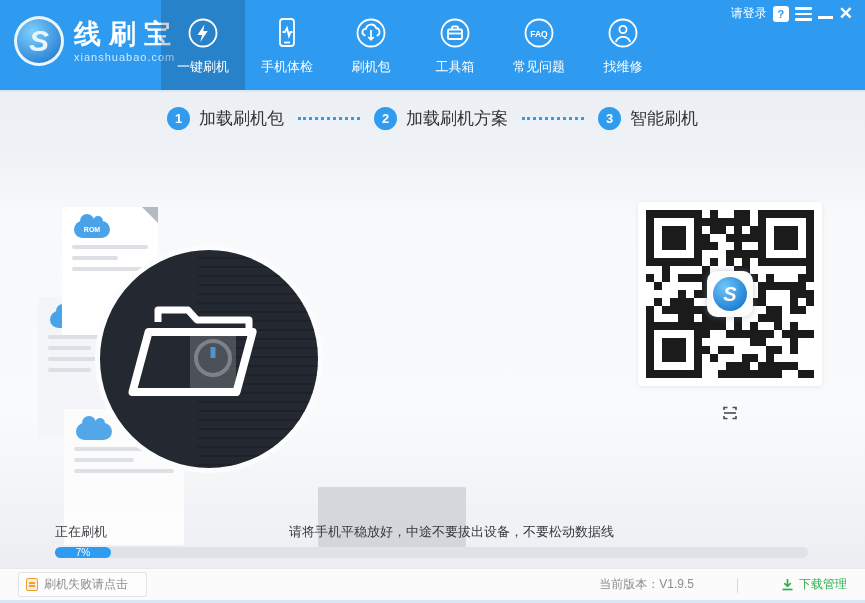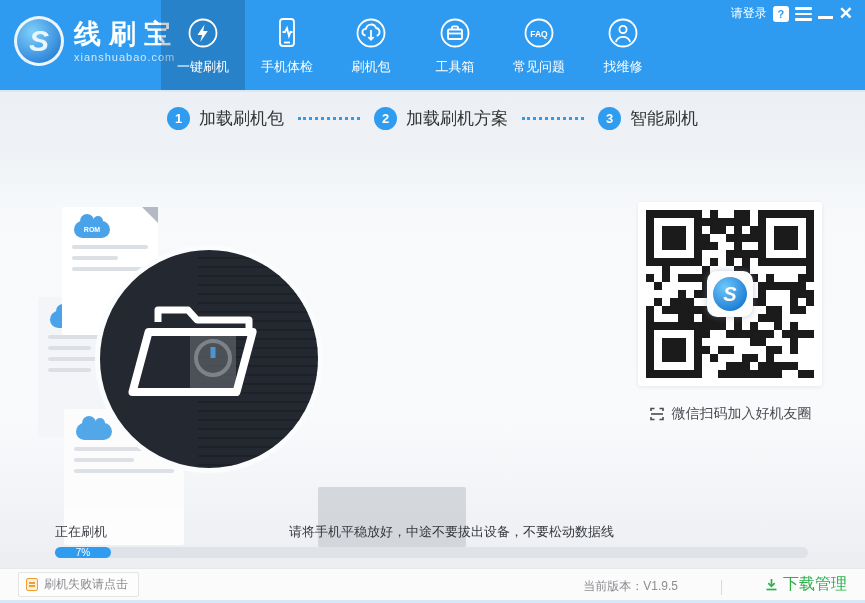--- a/index.html
+++ b/index.html
@@ -92,29 +92,29 @@
   .status-instruction { flex:1; text-align:center; font-size:13px; color:#35383d; padding-right:120px; }
   .progress-track { position:absolute; left:55px; right:57px; top:455px; height:11px;
       background:#dfe3e7; border-radius:6px; }
   .progress-fill { height:11px; min-width:56px; background:#2f9cf0; border-radius:6px;
       color:#fff; font-size:10px; text-align:center; line-height:11px; }
 
   
   .footer { position:absolute; left:0; right:0; bottom:3px; height:32px; background:#fbfbfc;
       border-top:1px solid #e7e8ea; display:flex; align-items:center; padding:0 18px; }
   .fail-btn { display:flex; align-items:center; gap:6px; background:#fdfdfd; border:1px solid #e4e4e4;
-      border-radius:2px; padding:3px 10px 3px 7px; color:#8b8d90; font-size:12px; cursor:pointer; }
+      border-radius:2px; padding:3px 18px 3px 7px; color:#8b8d90; font-size:12px; cursor:pointer; }
   .warn-icon { width:12px; height:13px; border:1px solid #f0a030; border-radius:2px; background:#fceedb;
       position:relative; }
   .warn-icon::before { content:""; position:absolute; left:2px; top:3px; width:6px; height:1.5px;
       background:#f0a030; box-shadow:0 3px 0 #f0a030; }
   .footer-right { margin-left:auto; display:flex; align-items:flex-end;gap:29px; }
   .version { color:#8b8d90; font-size:12px; }
   .v-div { width:1px; height:15px; background:#d9dadc; margin:0 14px; }
-  .download-btn { display:flex; align-items:center; gap:5px; color:#2cb14a; font-size:16px; cursor:pointer; }
+  .download-btn { display:flex; align-items:center; gap:5px; color:#2cb14a; font-size:12px; cursor:pointer; }
   .window-bottom-strip { position:absolute; left:0; right:0; bottom:0; height:3px; background:#d7e9f8; }
 </style>
 </head>
 <body>
 
 <div class="window">
 
   <div class="header">
     <div class="logo">
       <div class="logo-circle">S</div>
@@ -499,21 +499,20 @@
         </svg>
       <div class="qr-logo">
         <div class="s-ball">S</div>
       </div>
     </div>
     <div class="qr-caption">
       <svg width="16" height="16" viewBox="0 0 16 16" fill="none" stroke="#4a4d52" stroke-width="1.6">
         <path d="M2 5 V2.5 h3.5 M10.5 2.5 H14 V5 M2 11 v2.5 h3.5 M14 11 v2.5 h-3.5"></path>
         <line x1="2" y1="8" x2="14" y2="8"></line>
       </svg>
-      <span>微信扫码加入好机友圈</span>
     </div>
 
     <div class="status-row">
       <span class="status-state">正在刷机</span>
       <span class="status-instruction">请将手机平稳放好，中途不要拔出设备，不要松动数据线</span>
     </div>
     <div class="progress-track">
       <div class="progress-fill" style="width: 7%;">7%</div>
     </div>
   </div>

